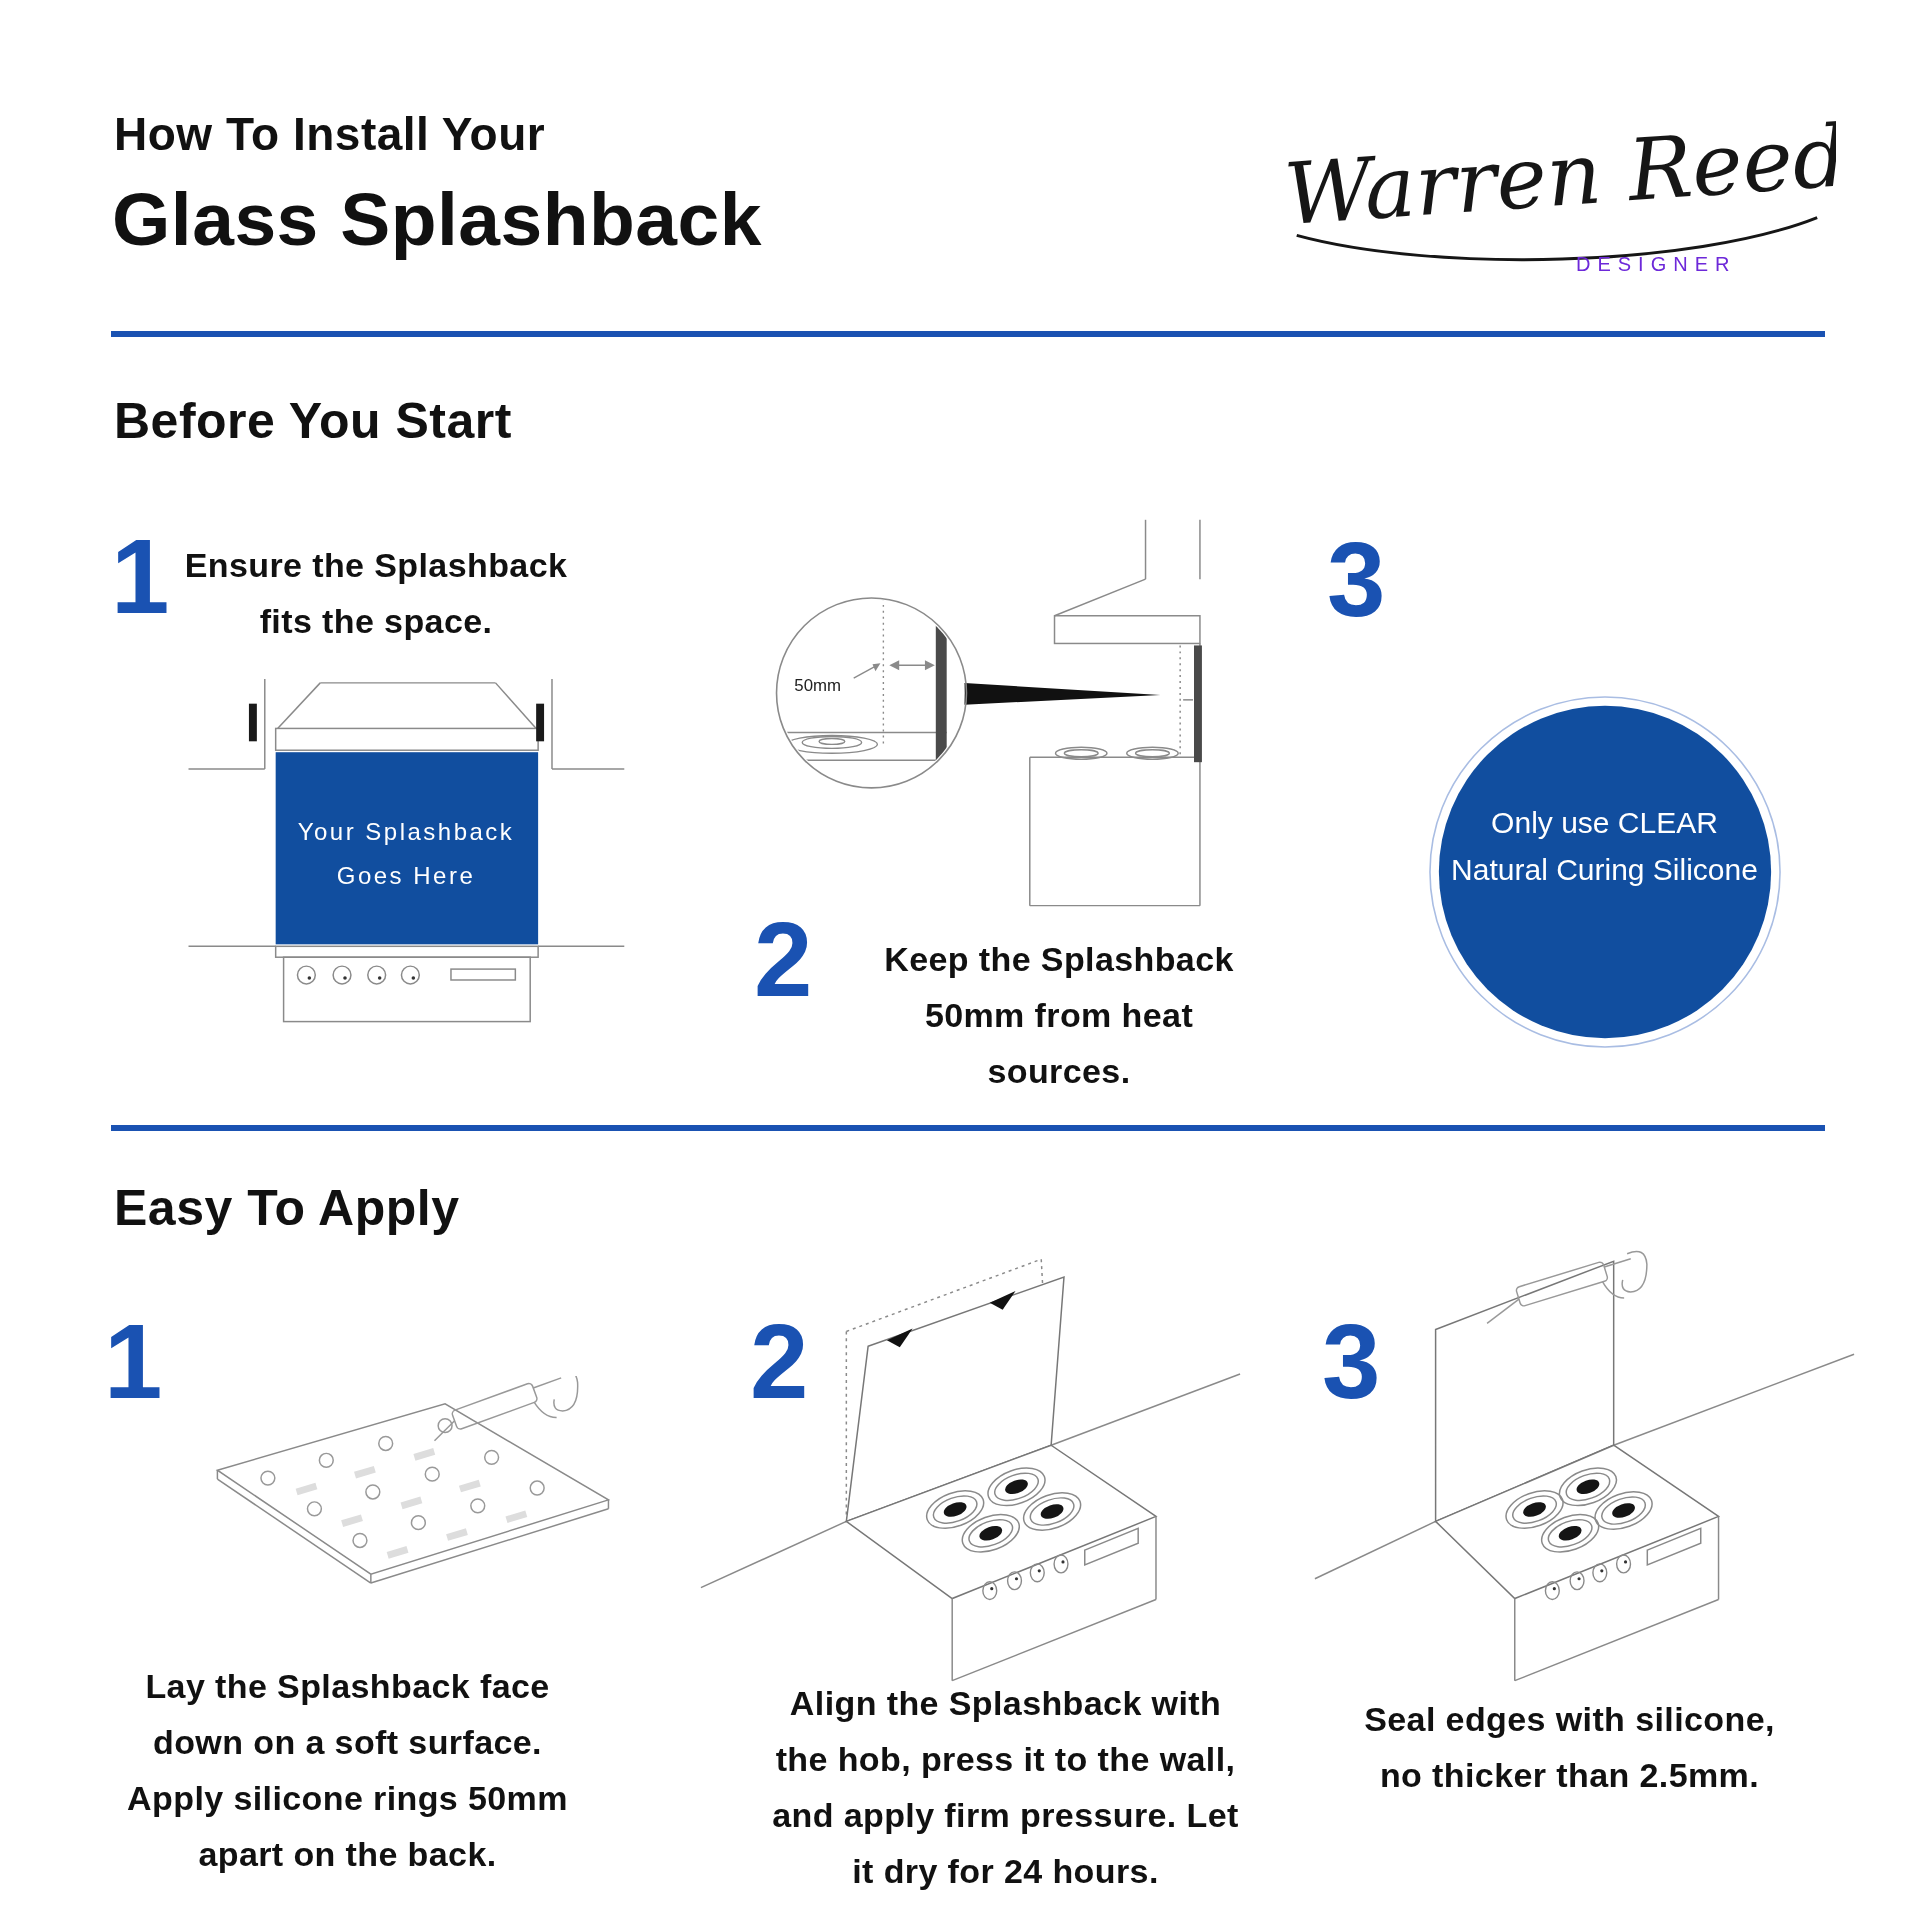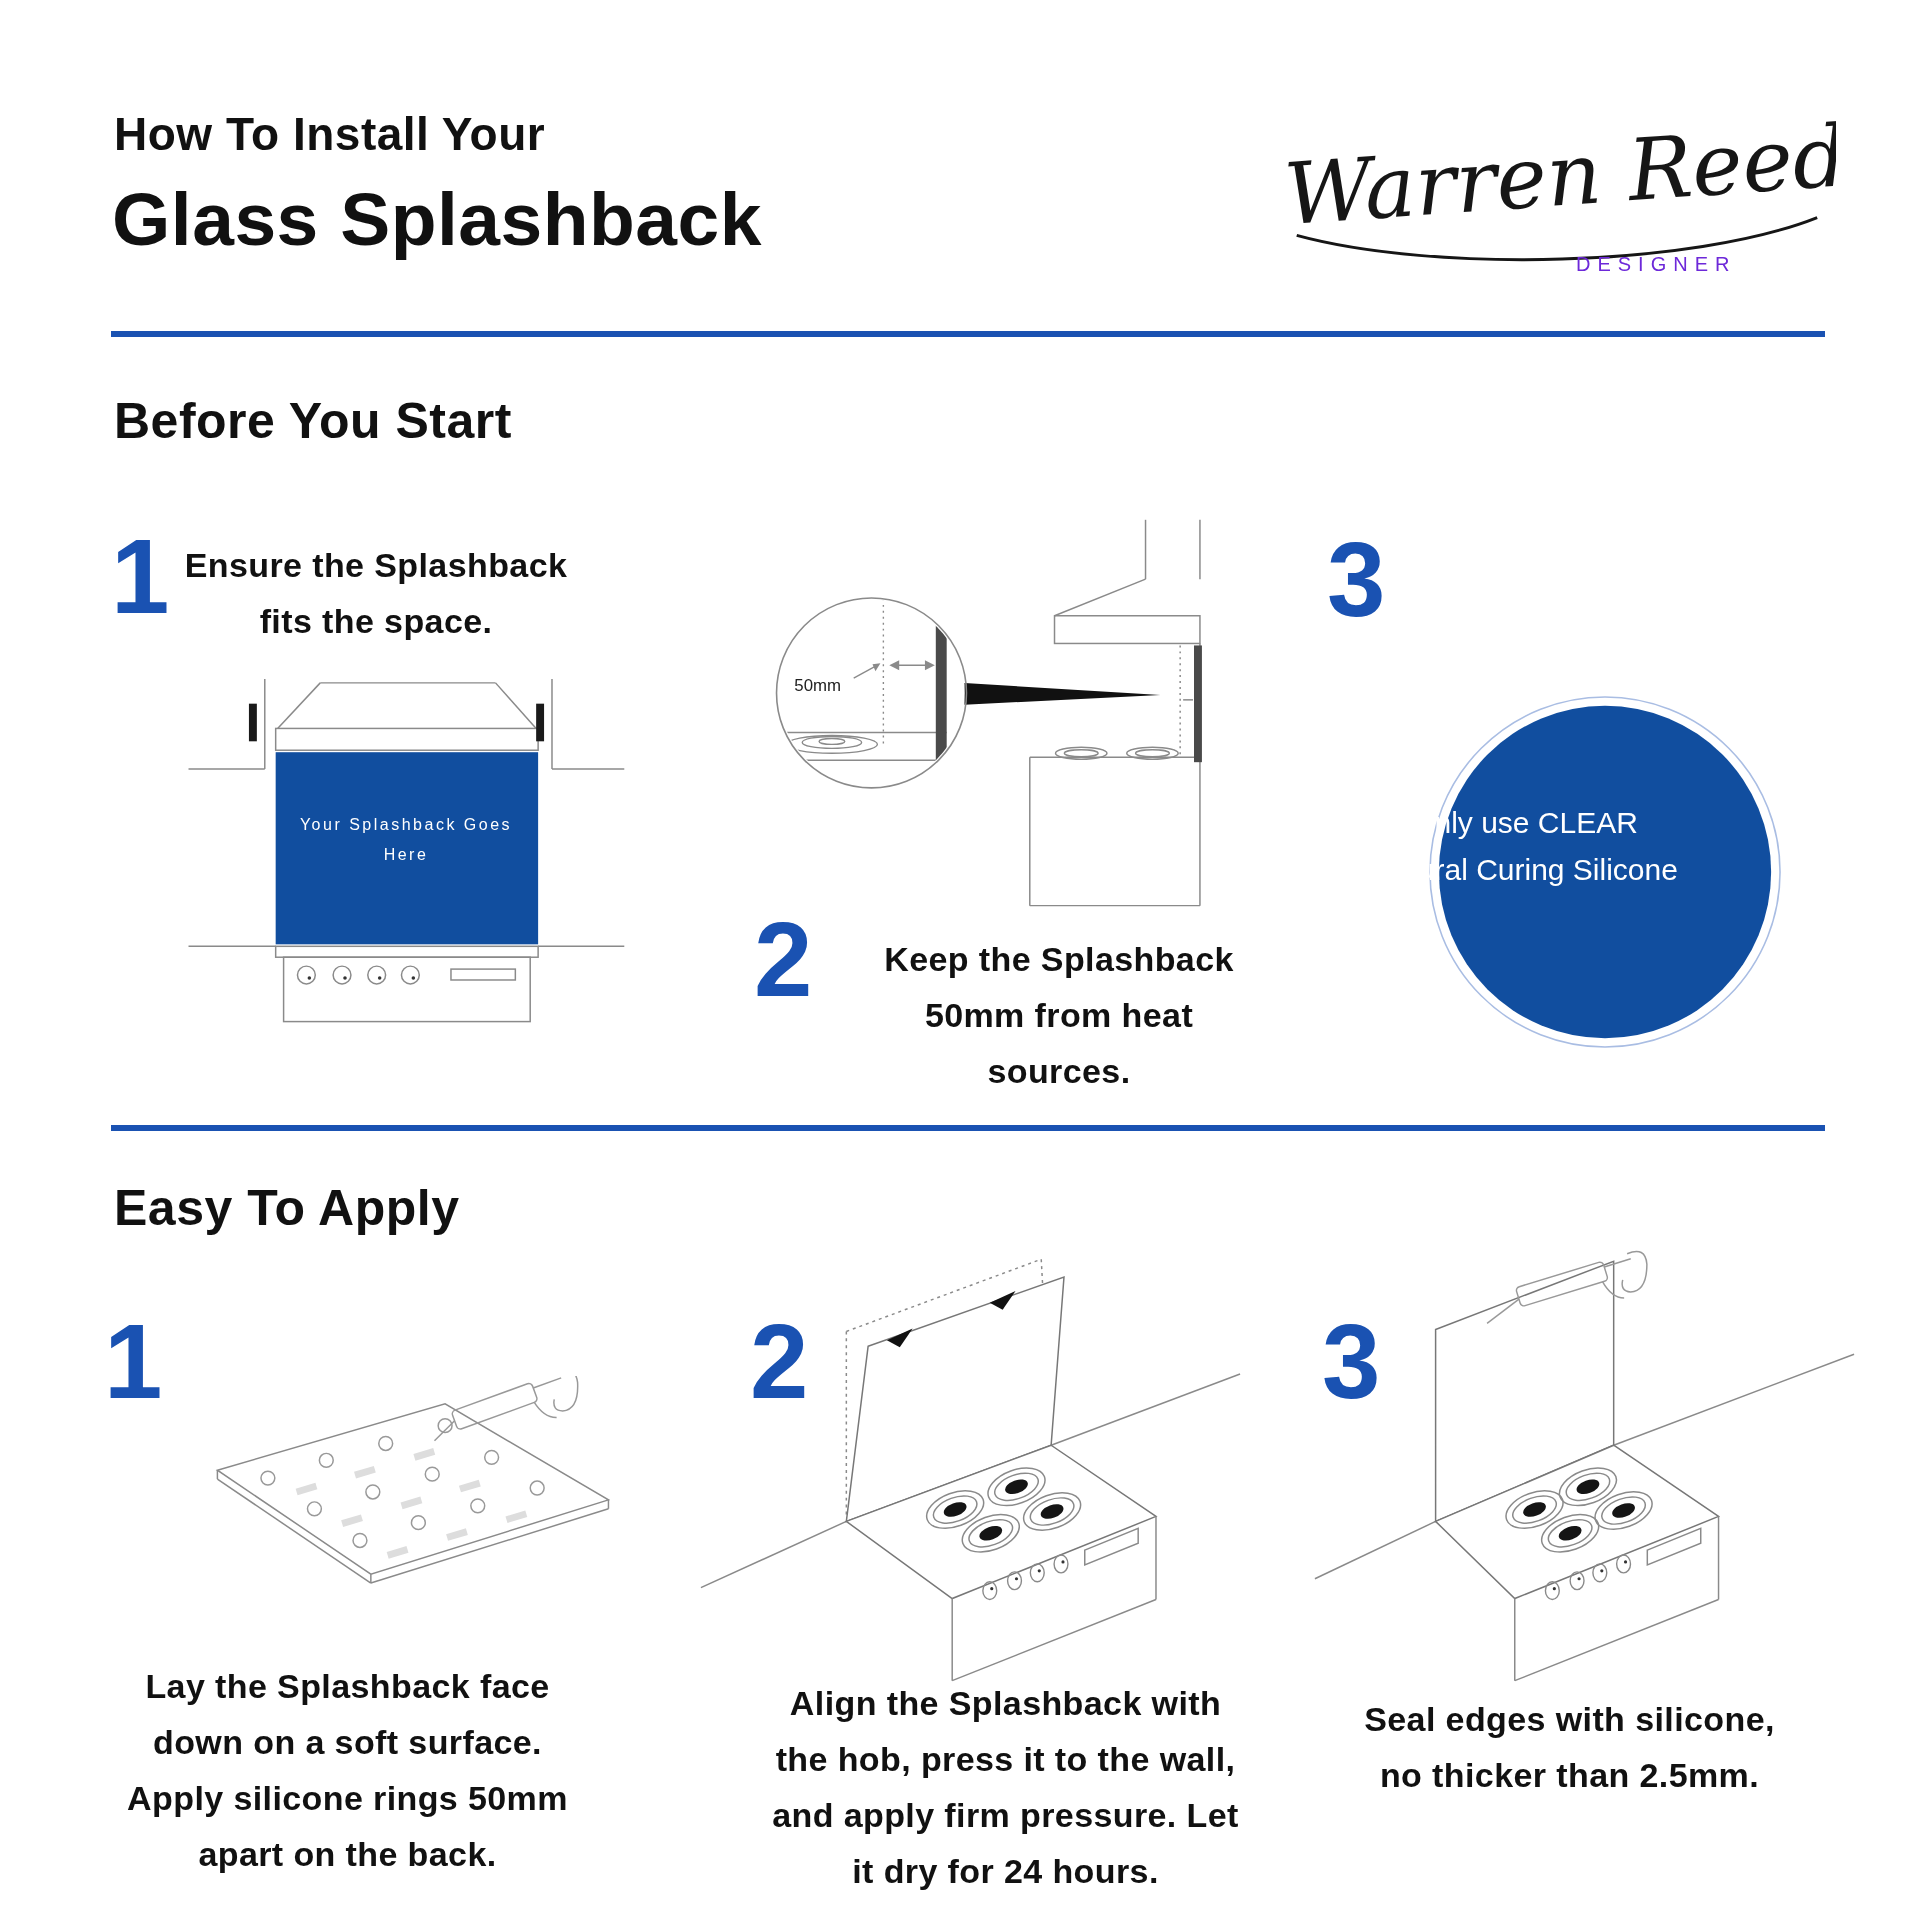--- a/index.html
+++ b/index.html
@@ -9,21 +9,21 @@
   .title-small{font-size:46px;font-weight:700;letter-spacing:0.5px;line-height:1;}
   .title-big{font-size:75px;font-weight:700;letter-spacing:0.5px;line-height:1;}
   .section-heading{font-size:50px;font-weight:700;letter-spacing:0.5px;line-height:1;}
   .divider{position:absolute;left:111px;width:1714px;height:6px;background:#1A52B2;}
   .step-num{position:absolute;font-size:105px;font-weight:700;color:#1A52B2;line-height:1;}
   .step-text{position:absolute;font-size:34px;font-weight:700;letter-spacing:0.4px;
              line-height:1.65;text-align:center;}
   .step-text.left{text-align:left;}
   .caption{position:absolute;font-size:34px;font-weight:700;letter-spacing:0.4px;
            line-height:1.65;text-align:center;}
-  .placeholder-text{position:absolute;color:#ffffff;font-size:16px;font-weight:400;
+  .placeholder-text{position:absolute;color:#ffffff;font-size:24px;font-weight:400;
            letter-spacing:2.5px;line-height:1.85;text-align:center;}
   .callout-text{position:absolute;color:#ffffff;font-size:30px;font-weight:400;
            line-height:1.55;text-align:center;}
   .logo-tagline{position:absolute;font-size:20px;letter-spacing:7px;color:#6d28d9;font-weight:500;}
   svg.illu{position:absolute;}
 </style>
 </head>
 <body>
 
 <div class="page">
@@ -120,21 +120,21 @@
 
   <div class="step-num" style="left:754px;top:907px;">2</div>
   <div class="step-text" style="left:871px;top:931px;width:376px;">Keep the Splashback 50mm from heat sources.</div>
 
   <div class="step-num" style="left:1327px;top:527px;">3</div>
 
   <svg class="illu" style="left:1427px;top:694px;" width="356" height="356" viewBox="0 0 360 360">
     <circle cx="180" cy="180" r="177" fill="none" stroke="#A9BDE3" stroke-width="1.6"></circle>
     <circle cx="180" cy="180" r="168" fill="#114E9F"></circle>
   </svg>
-  <div class="callout-text" style="left:1366px;top:800px;width:317px;text-align:center;">Only use CLEAR Natural Curing Silicone</div>
+  <div class="callout-text" style="left:1446px;top:800px;width:317px;text-align:center;">Only use CLEAR Natural Curing Silicone</div>
 
   <div class="divider" style="top:1125px;"></div>
 
   <div class="abs section-heading" style="left:114px;top:1183px;">Easy To Apply</div>
 
   <div class="step-num" style="left:104px;top:1309px;">1</div>
   <div class="step-num" style="left:750px;top:1309px;">2</div>
   <div class="step-num" style="left:1322px;top:1309px;">3</div>
 
   <svg class="illu" style="left:158px;top:1376px;" width="495" height="327" viewBox="0 0 500 330">

